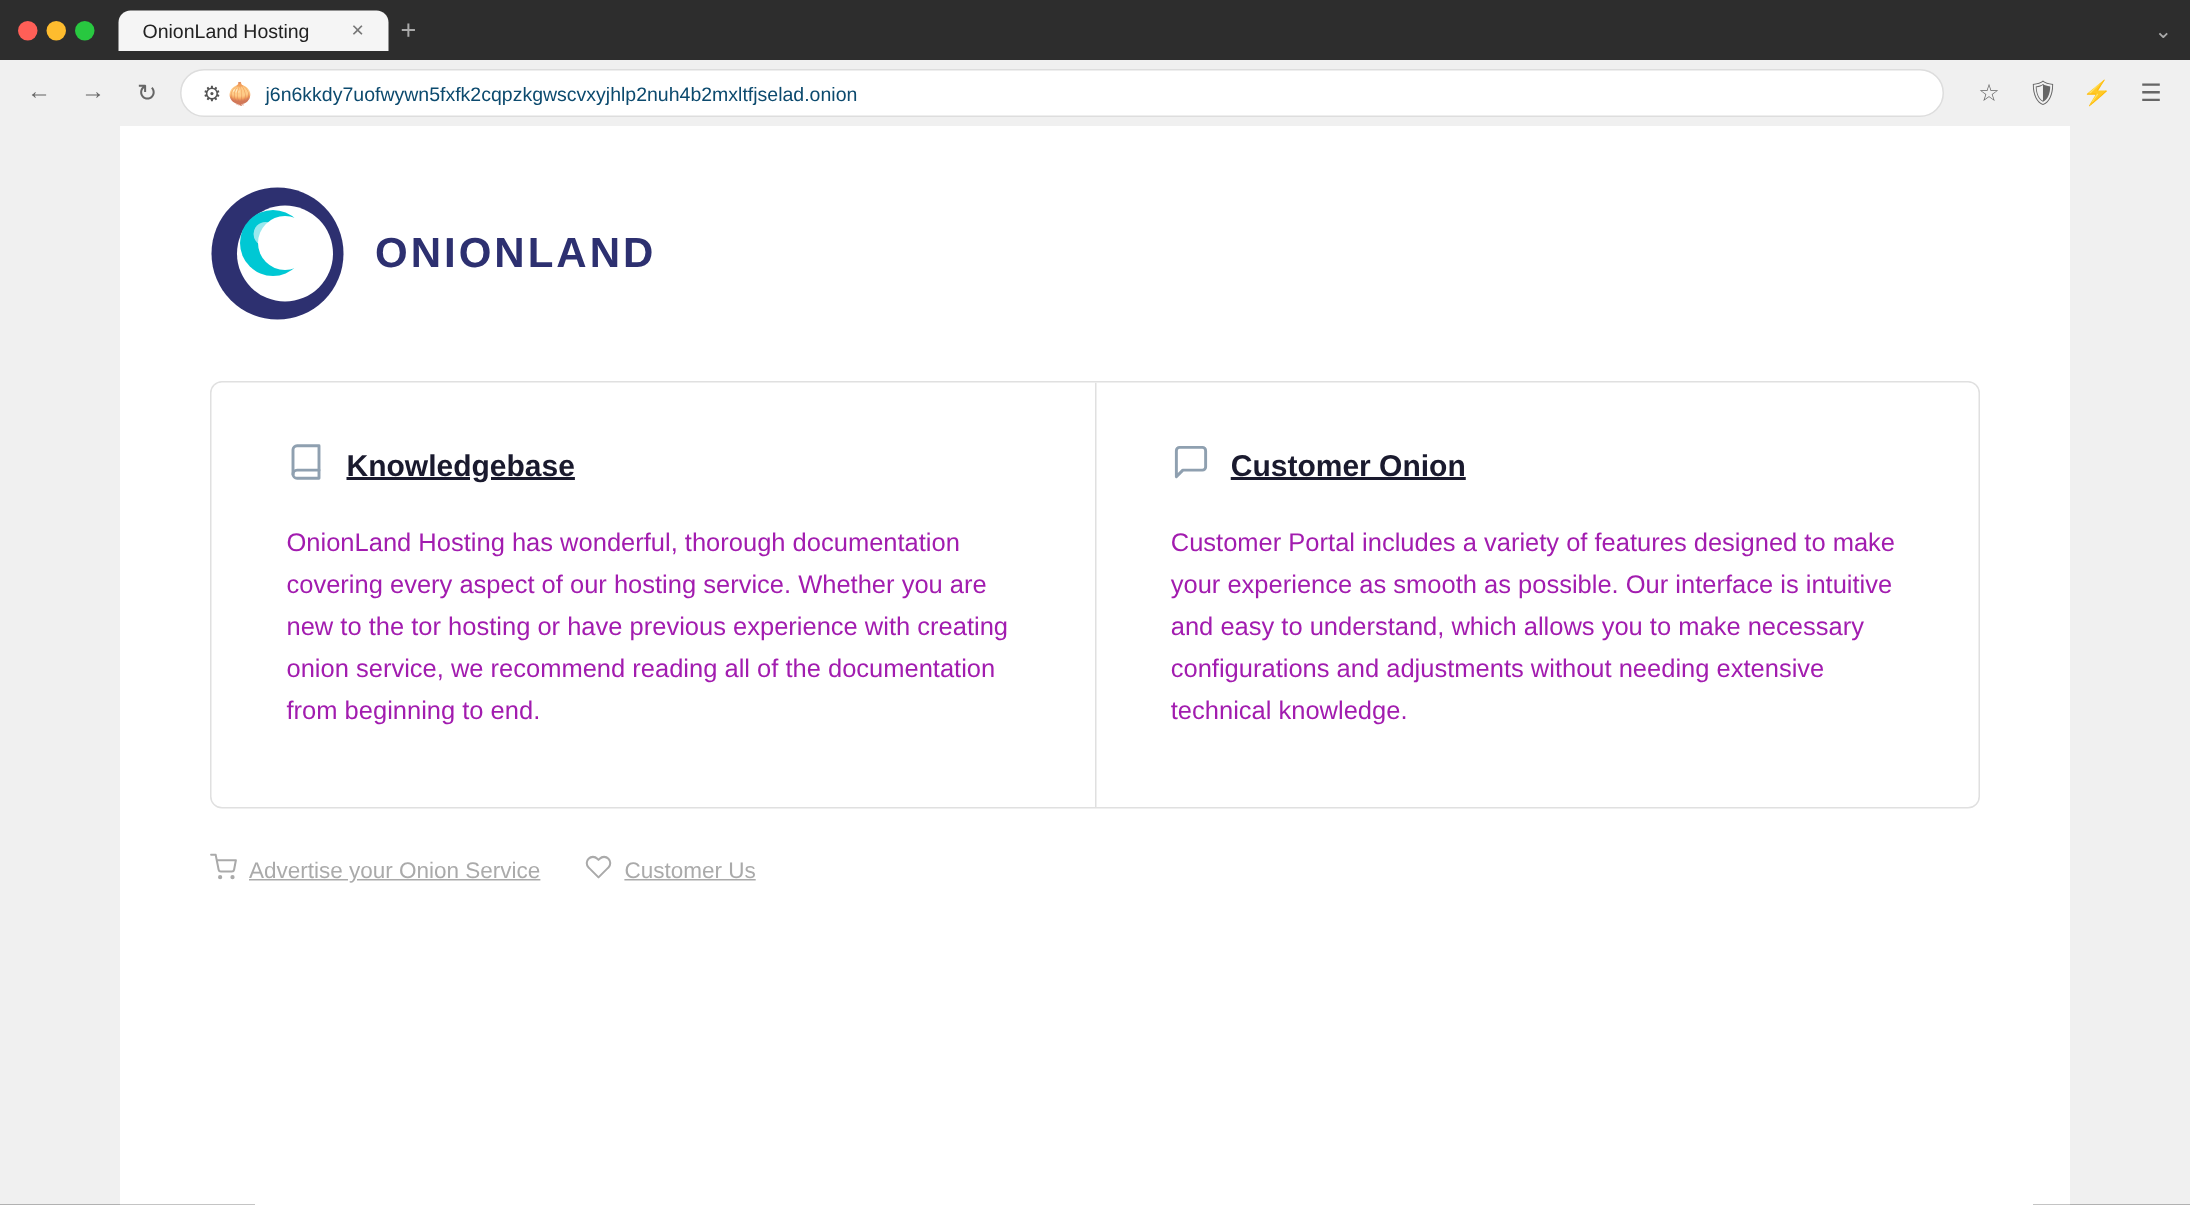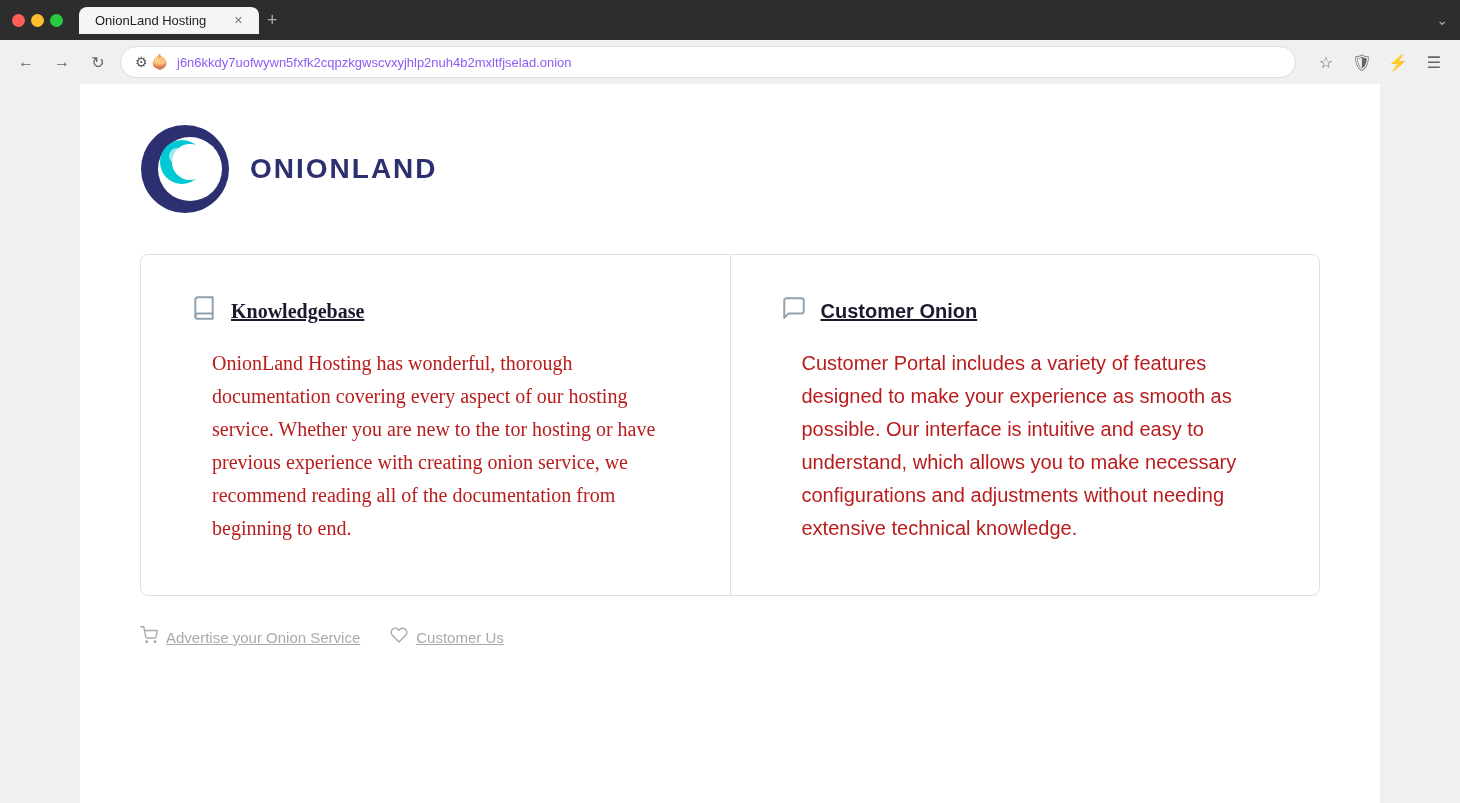--- a/index.html
+++ b/index.html
@@ -112,21 +112,21 @@
     }
 
     .address-icons {
       display: flex;
       align-items: center;
       gap: 4px;
     }
 
     .address-text {
       font-size: 13px;
-      color: #8b5cf6;
+      color: #0c4a6e;
       flex: 1;
     }
 
     .toolbar-icons {
       display: flex;
       align-items: center;
       gap: 8px;
       margin-left: 8px;
     }
 
@@ -192,21 +192,20 @@
       margin-bottom: 30px;
     }
 
     .card {
       flex: 1;
       padding: 40px 50px 50px;
     }
 
     .card:first-child {
       border-right: 1px solid #e0e0e0;
-      font-family: Liberation Serif, serif;
     }
 
     .card-header {
       display: flex;
       align-items: center;
       gap: 14px;
       margin-bottom: 20px;
     }
 
     .card-icon {
@@ -215,24 +214,23 @@
     }
 
     .card-title {
       font-size: 20px;
       font-weight: 700;
       color: #1a1a2e;
       text-decoration: underline;
     }
 
     .card-body {
-      font-size: 20px;
+      font-size: 17px;
       line-height: 1.65;
-      color: #b91c1c;
-      margin-left: 21px;
+      color: #a21caf;
     }
 
     
     .footer-links {
       display: flex;
       align-items: flex-start;
       gap: 30px;
     }
 
     .footer-link {

